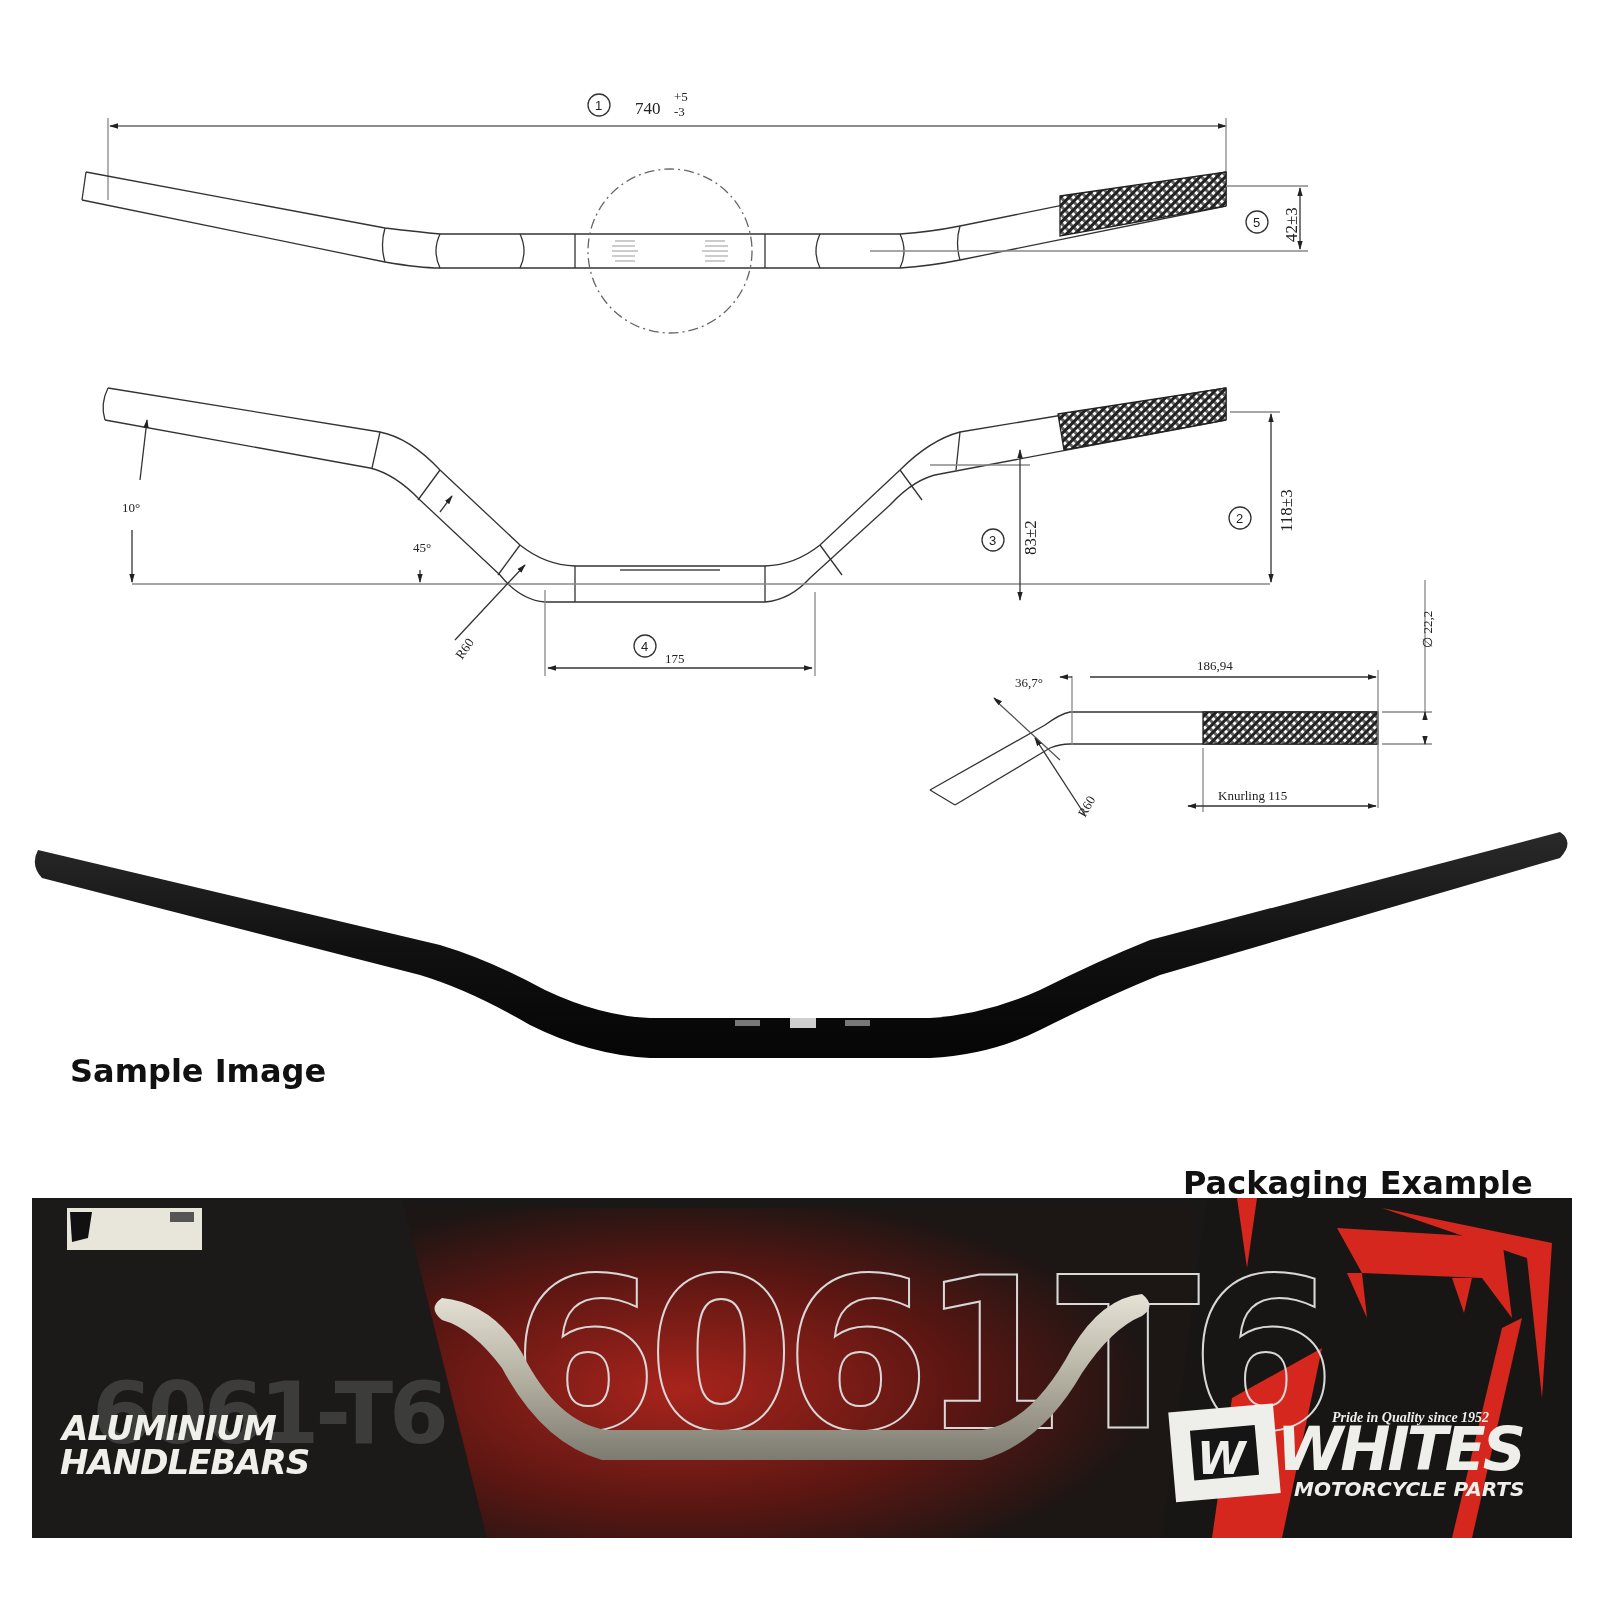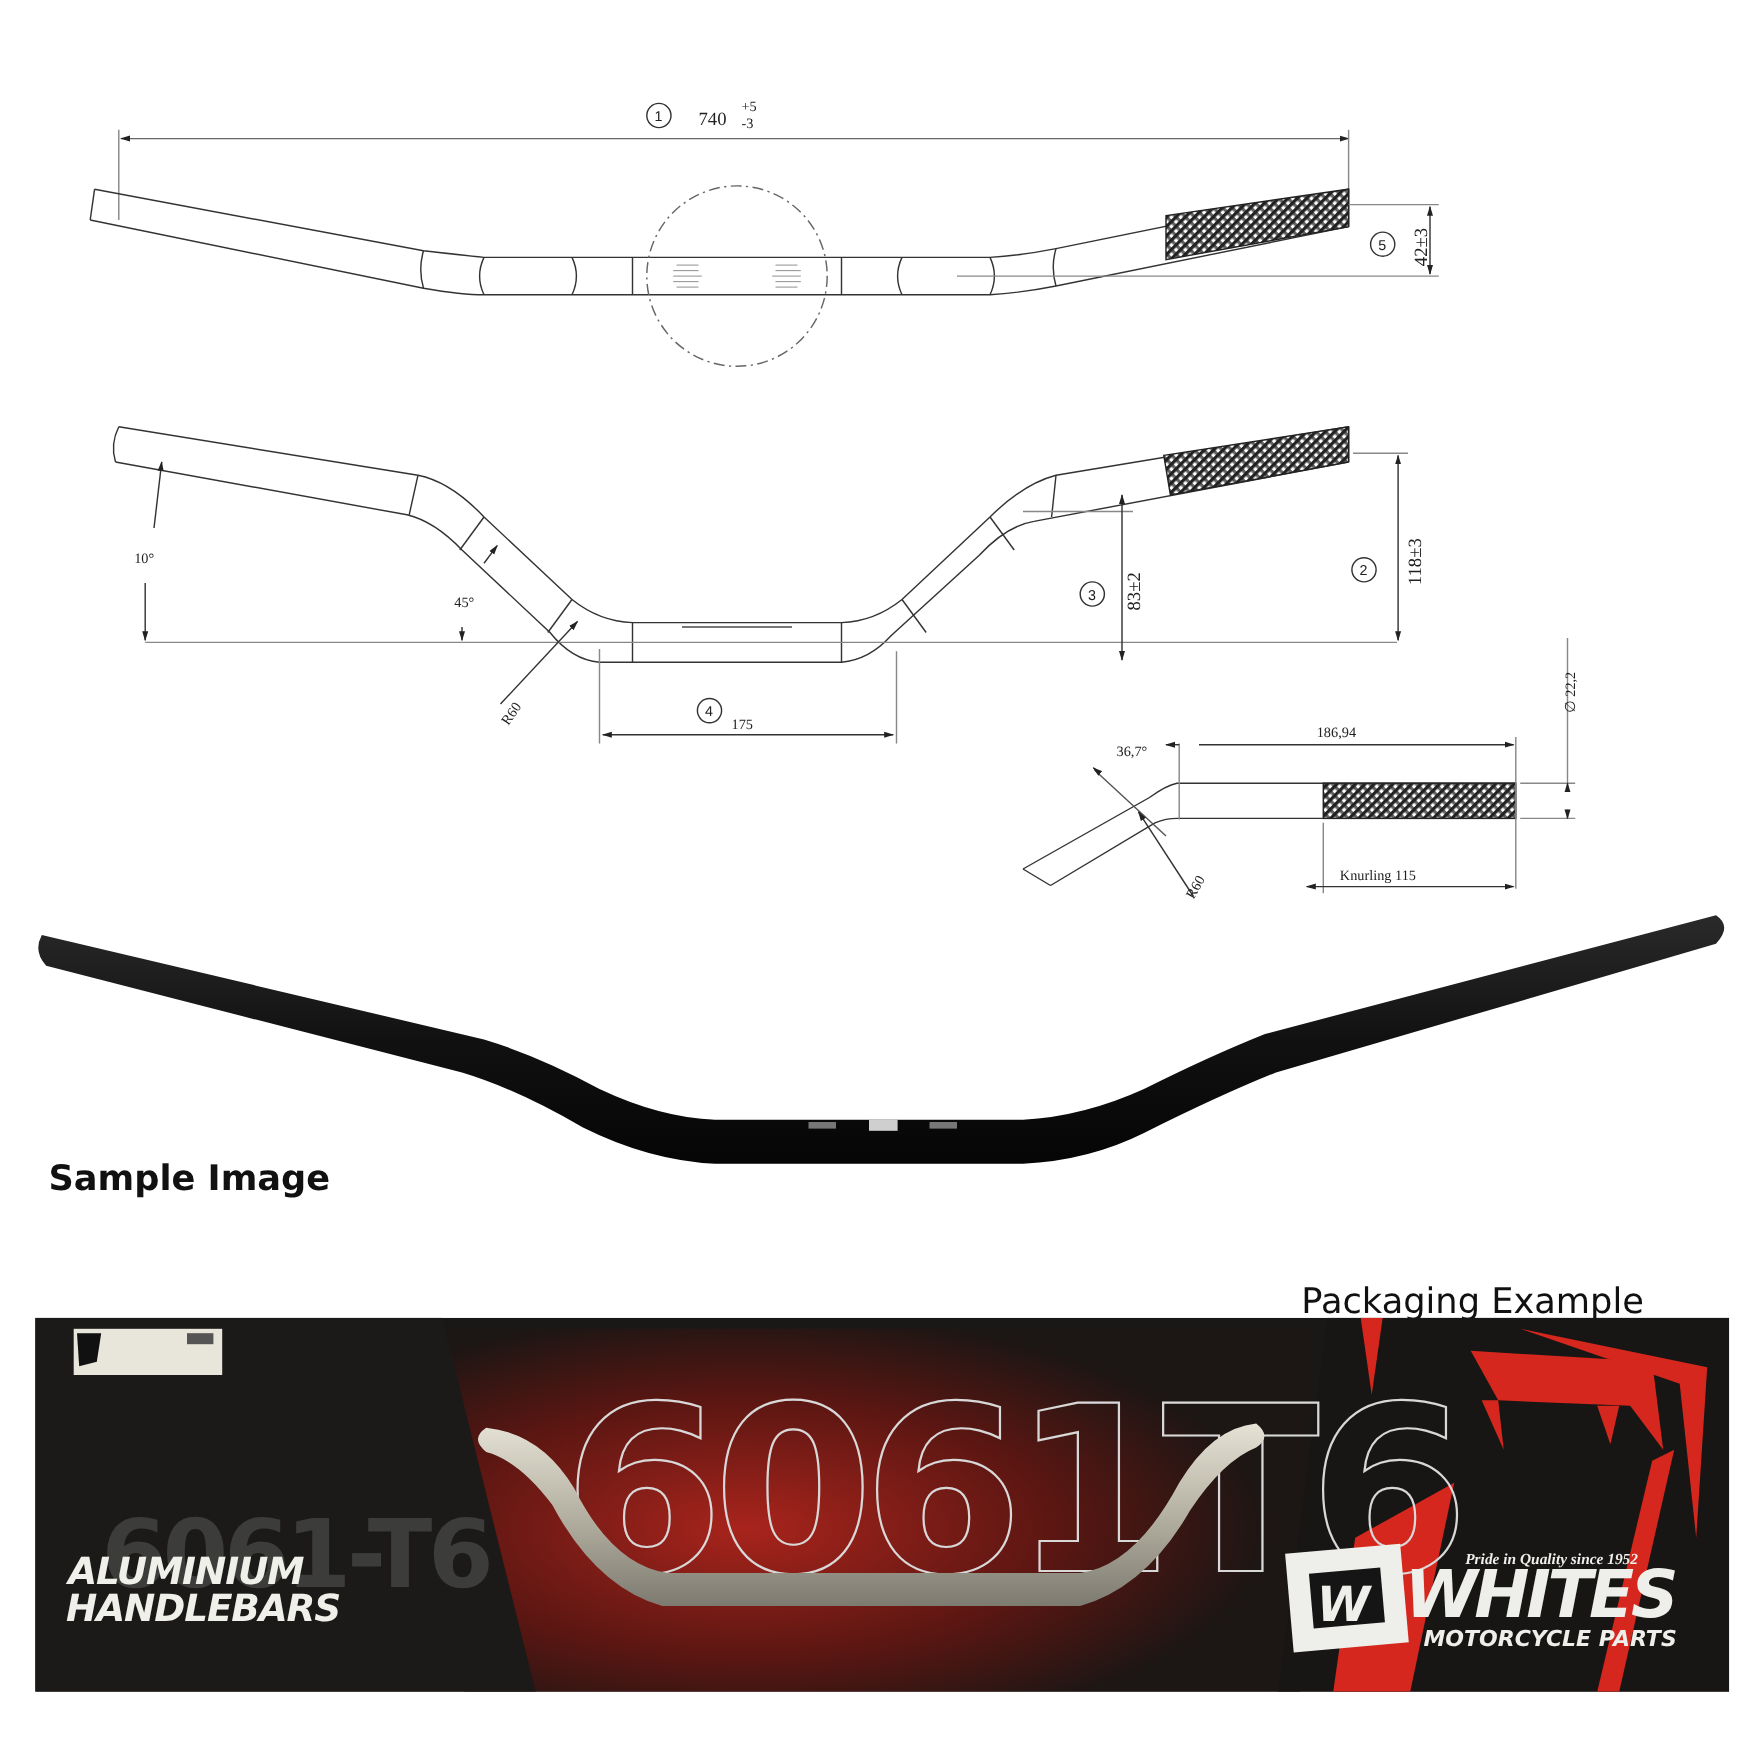--- a/index.html
+++ b/index.html
@@ -8,23 +8,23 @@
   .drawing { position: absolute; left: 0; top: 0; width: 1600px; height: 830px; }
   .drawing svg { width: 1600px; height: 830px; display: block; }
   .dim-text { font-family: "Liberation Serif", serif; font-size: 17px; fill: #222; }
   .dim-text-sm { font-family: "Liberation Serif", serif; font-size: 13px; fill: #222; }
   .callout-num { font-family: "Liberation Sans", sans-serif; font-size: 13px; fill: #222; }
   .photo { position: absolute; left: 0; top: 820px; width: 1600px; height: 260px; }
   .photo svg { width: 1600px; height: 260px; display: block; }
   .note { position: absolute; left: 44px; top: 1050px;
           font-family: "DejaVu Sans", sans-serif; font-weight: bold;
           font-size: 32px; line-height: 42px; color: #111; }
-  .note div { white-space: nowrap; }
+  .note div { white-space: nowrap; margin-left: 26px; }
   .pack-label { position: absolute; left: 1183px; top: 1164px;
-                font-family: "DejaVu Sans", sans-serif; font-weight: normal;
+                font-family: "DejaVu Sans", sans-serif; font-weight: bold;
                 font-size: 32px; color: #111; white-space: nowrap; }
   .package { position: absolute; left: 32px; top: 1198px; width: 1540px; height: 340px; }
   .package svg { width: 1540px; height: 340px; display: block; }
   .pkg-text-6061 { font-family: "DejaVu Sans", sans-serif; font-weight: bold;
                    font-size: 86px; fill: #3c3c3a; letter-spacing: -4px; }
   .pkg-alu { font-family: "DejaVu Sans", sans-serif; font-weight: bold; font-style: italic;
              font-size: 34px; fill: #f0f0ea; letter-spacing: -1px; }
   .pkg-big { font-family: "DejaVu Sans", sans-serif; font-weight: bold;
              font-size: 210px; fill: none; stroke: #d8d8d8; stroke-width: 2; letter-spacing: -10px; }
   .pkg-whites { font-family: "DejaVu Sans", sans-serif; font-weight: bold; font-style: italic;

